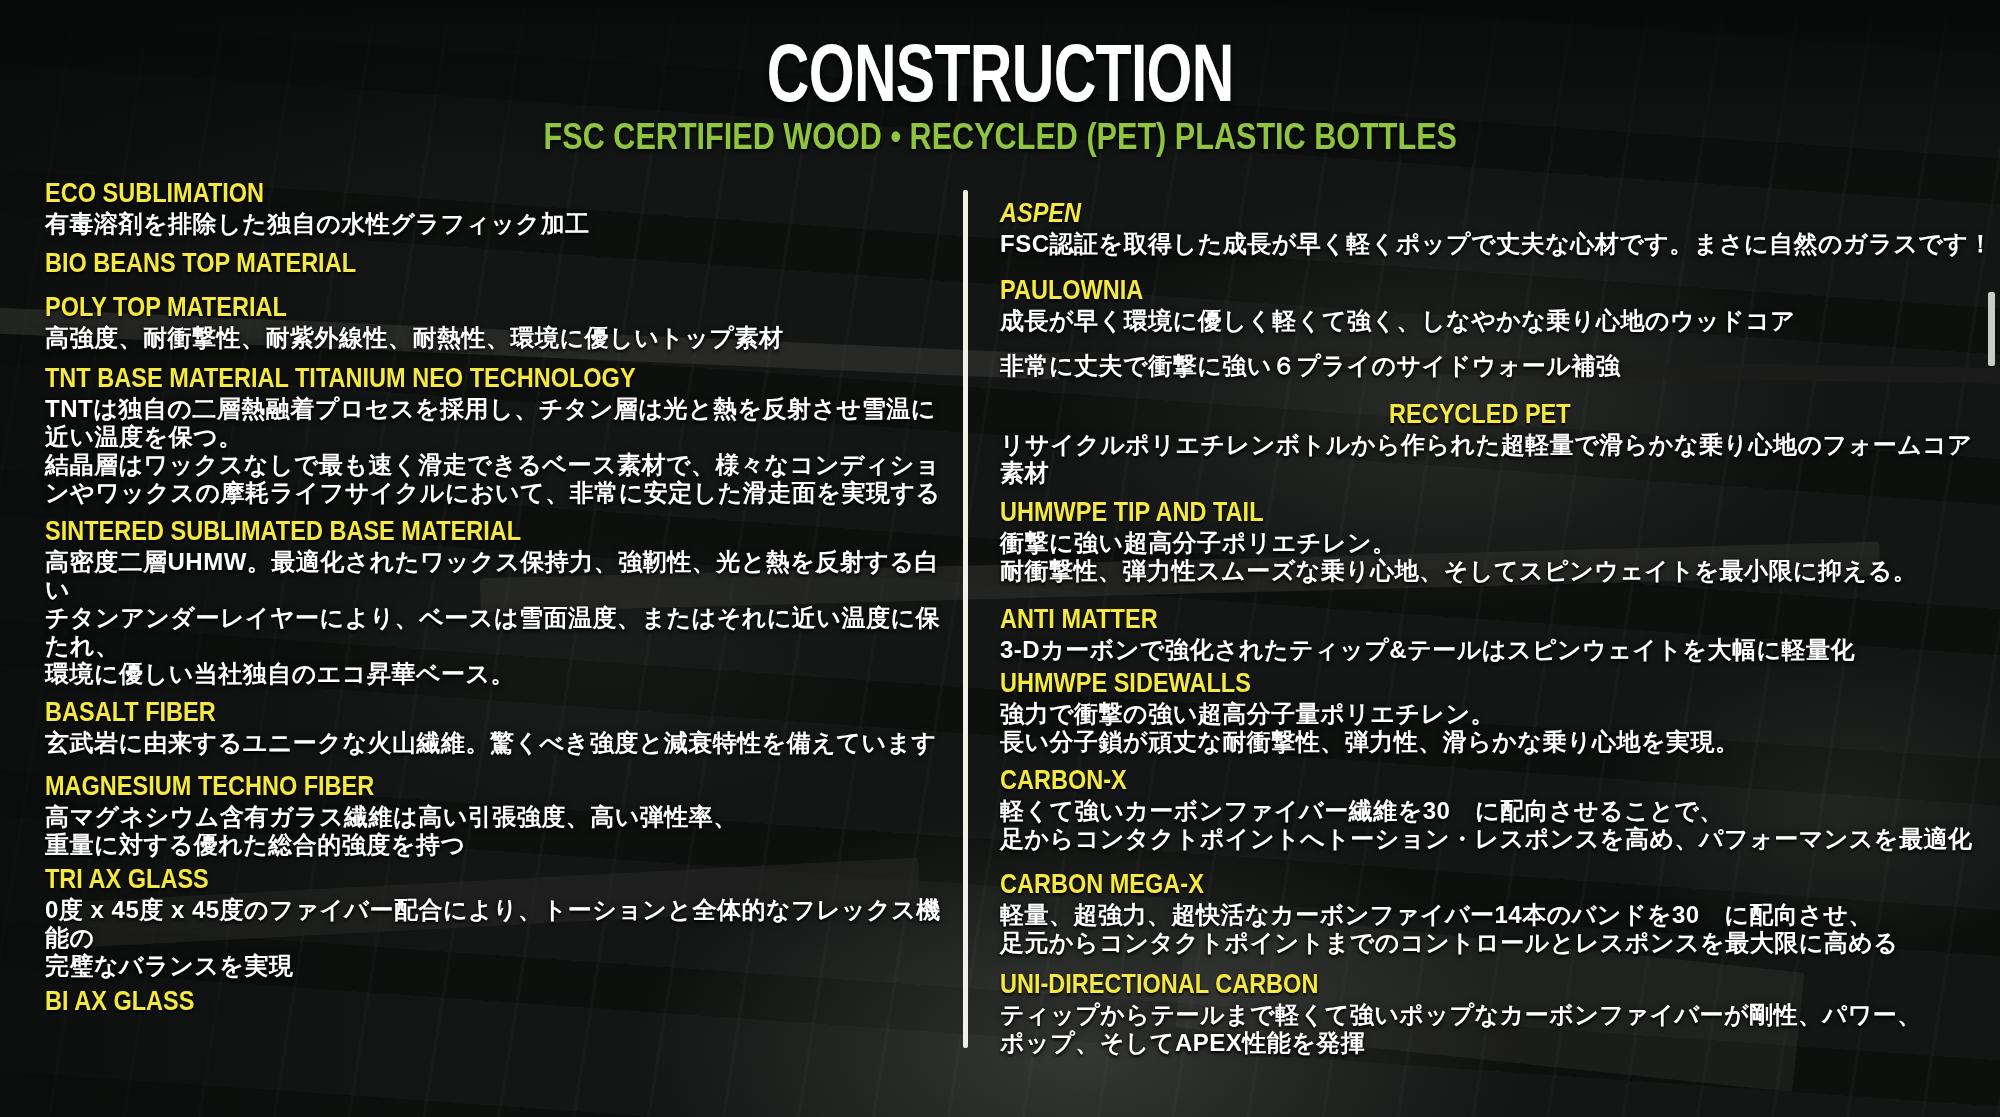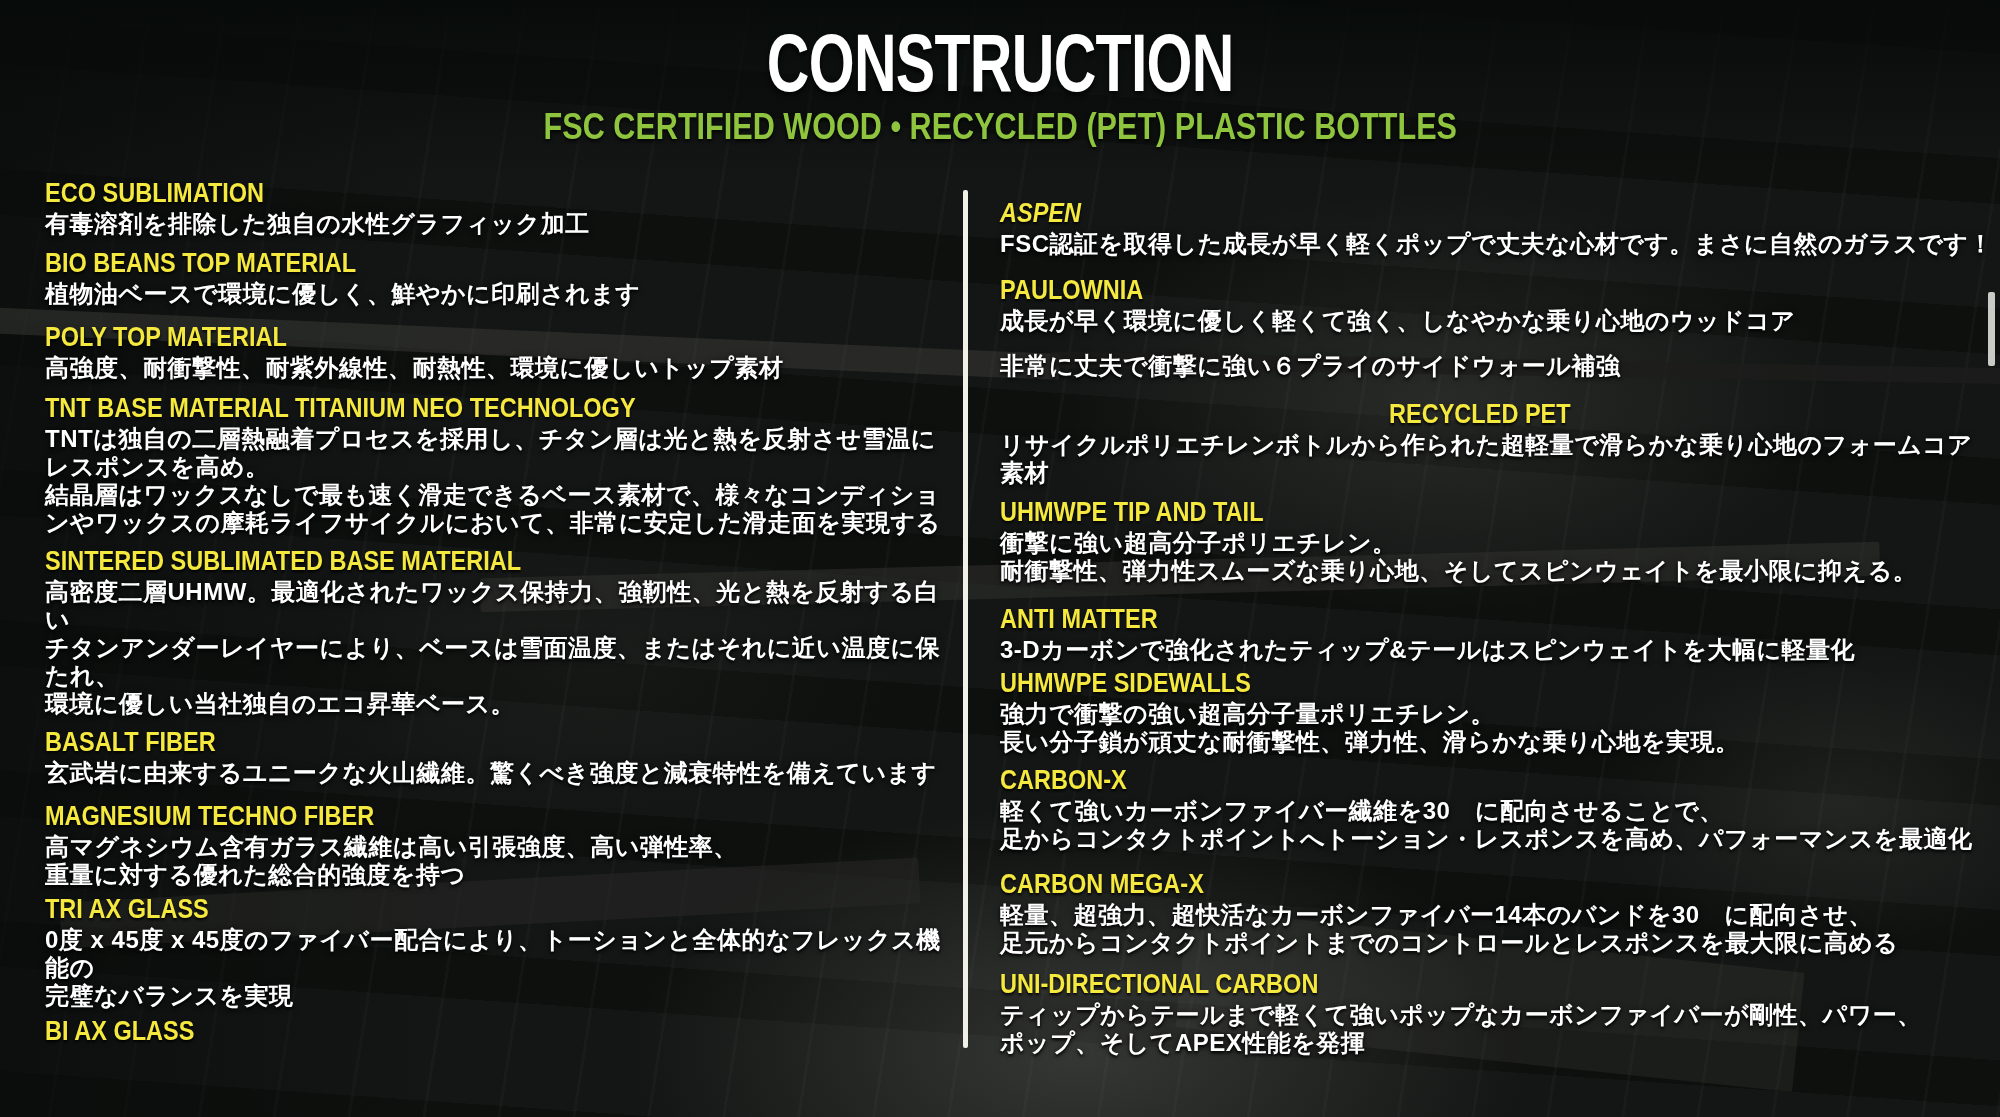--- a/index.html
+++ b/index.html
@@ -21,21 +21,21 @@
   }
   
   .beam{position:absolute;background:rgba(70,70,66,.42);border-radius:3px;}
   .beam.b1{left:-40px;top:330px;width:1100px;height:26px;transform:rotate(2.5deg);}
   .beam.b2{left:480px;top:560px;width:1400px;height:34px;transform:rotate(-1.5deg);background:rgba(52,52,50,.5);}
   .beam.b3{left:1050px;top:360px;width:980px;height:16px;transform:rotate(1deg);background:rgba(30,30,28,.75);}
   .beam.b4{left:60px;top:880px;width:860px;height:46px;transform:rotate(-3deg);background:rgba(40,40,38,.55);}
   .beam.b5{left:1180px;top:940px;width:620px;height:120px;transform:rotate(6deg);background:rgba(88,88,84,.18);}
   .sliver{position:absolute;left:1988px;top:292px;width:7px;height:74px;background:rgba(235,235,230,.85);border-radius:2px;}
 
-  header{position:absolute;left:0;top:22px;width:100%;text-align:center;z-index:3;}
+  header{position:absolute;left:0;top:32px;width:100%;text-align:center;z-index:3;}
   h1.title{
     margin:0;font-size:82px;line-height:82px;font-weight:bold;color:#ffffff;
     text-shadow:0 3px 6px rgba(0,0,0,.85);
   }
   h1.title .cond{display:inline-block;transform:scaleX(.72);transform-origin:50% 50%;letter-spacing:-1px;white-space:nowrap;}
   .subtitle{
     margin-top:6px;font-size:36px;line-height:34px;font-weight:bold;
     text-shadow:0 2px 4px rgba(0,0,0,.9);
   }
   .subtitle .cond{display:inline-block;transform:scaleX(.85);transform-origin:50% 50%;white-space:nowrap;}
@@ -76,30 +76,29 @@
 
   <div class="divider" style="background: rgb(240, 239, 232);"></div>
 
   <section class="col col-left">
     <div class="item" style="margin-bottom:10px">
       <h3 style="color: rgb(245, 232, 62);"><span class="cond">ECO SUBLIMATION</span></h3>
       <p>有毒溶剤を排除した独自の水性グラフィック加工</p>
     </div>
     <div class="item" style="margin-bottom:14px">
       <h3 style="color: rgb(245, 232, 62);"><span class="cond">BIO BEANS TOP MATERIAL</span></h3>
-      <p>植物油ベースで環境に優しく、鮮やかに印刷されます</p>
     </div>
     <div class="item" style="margin-bottom:11px">
       <h3 style="color: rgb(245, 232, 62);"><span class="cond">POLY TOP MATERIAL</span></h3>
       <p>高強度、耐衝撃性、耐紫外線性、耐熱性、環境に優しいトップ素材</p>
     </div>
     <div class="item" style="margin-bottom:9px">
       <h3 style="color: rgb(245, 232, 62);"><span class="cond">TNT BASE MATERIAL TITANIUM NEO TECHNOLOGY</span></h3>
       <p>TNTは独自の二層熱融着プロセスを採用し、チタン層は光と熱を反射させ雪温に
-レスポンスを高め。
+近い温度を保つ。
 結晶層はワックスなしで最も速く滑走できるベース素材で、様々なコンディショ
 ンやワックスの摩耗ライフサイクルにおいて、非常に安定した滑走面を実現する</p>
     </div>
     <div class="item" style="margin-bottom:9px">
       <h3 style="color: rgb(245, 232, 62);"><span class="cond">SINTERED SUBLIMATED BASE MATERIAL</span></h3>
       <p>高密度二層UHMW。最適化されたワックス保持力、強靭性、光と熱を反射する白い
 チタンアンダーレイヤーにより、ベースは雪面温度、またはそれに近い温度に保たれ、
 環境に優しい当社独自のエコ昇華ベース。</p>
     </div>
     <div class="item" style="margin-bottom:14px">

